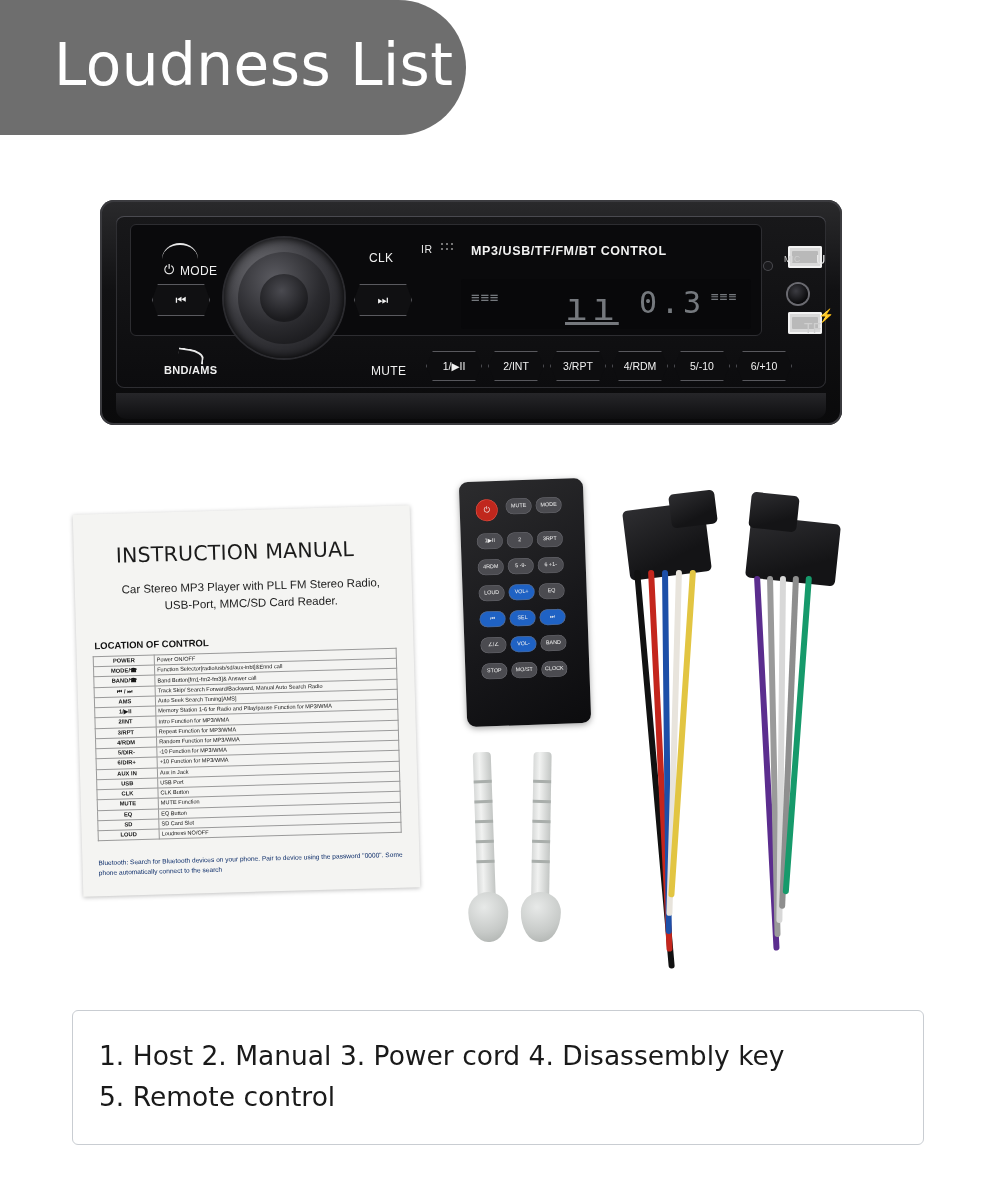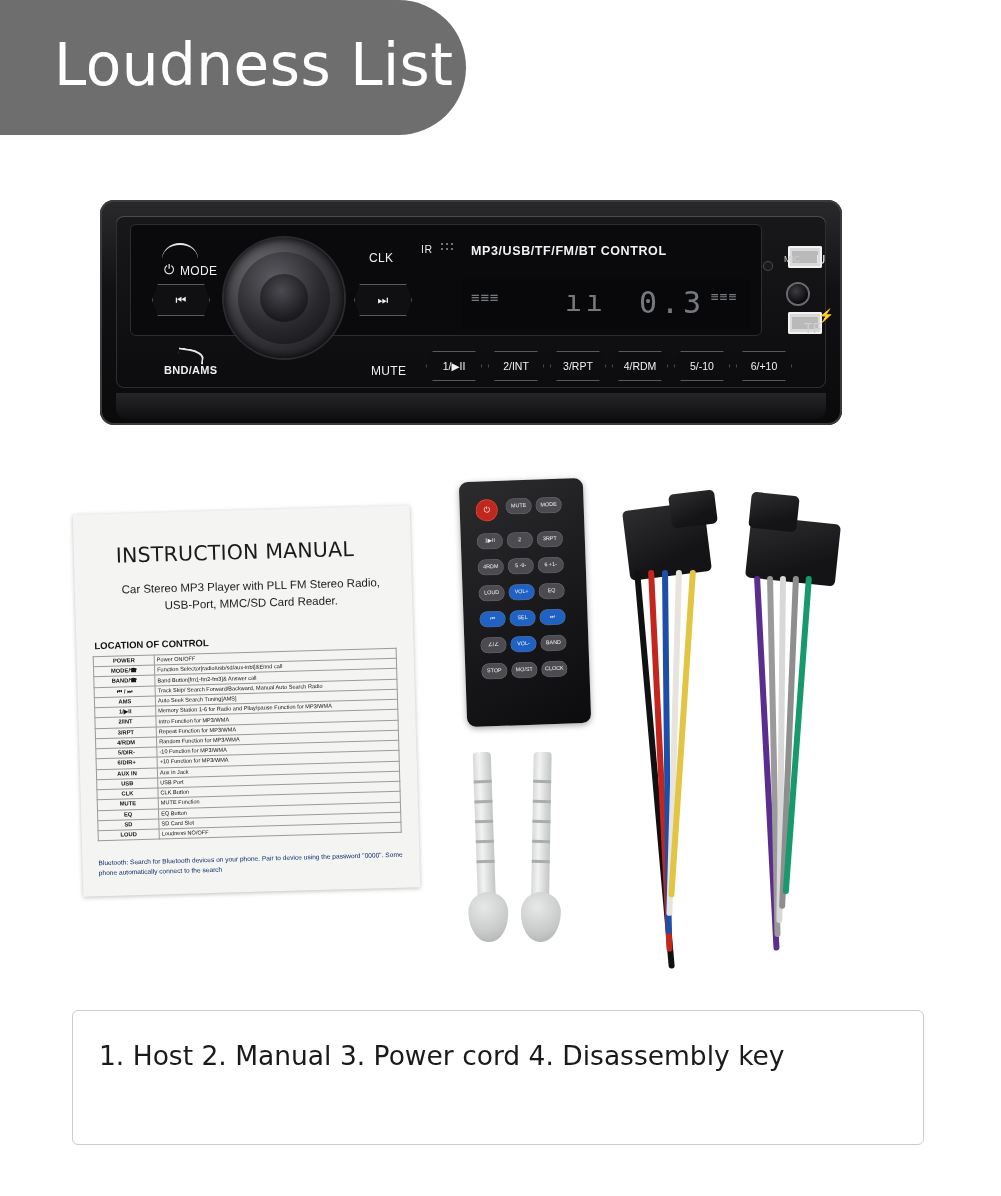--- a/index.html
+++ b/index.html
@@ -86,21 +86,21 @@
   }
   .lcd-seg {
     position: absolute;
     font-family: "DejaVu Sans Mono", monospace;
     color: #cfd6dd;
     opacity: 0.55;
     font-size: 27px;
     letter-spacing: 4px;
   }
   .lcd-seg.s1 { left: 10px;  top: 10px; font-size: 14px; letter-spacing: 1px; }
-  .lcd-seg.s2 { left: 104px; top: 6px;  font-size: 28px; }
+  .lcd-seg.s2 { left: 104px; top: 6px;  font-size: 38px; text-decoration: underline; }
   .lcd-seg.s3 { left: 178px; top: 6px;  font-size: 30px; }
   .lcd-seg.s4 { left: 250px; top: 10px; font-size: 13px; letter-spacing: 1px; }
 
   .brand-text {
     position: absolute;
     left: 355px;
     top: 28px;
     font-size: 12.5px;
     font-weight: bold;
     color: #f2f2f2;
@@ -670,13 +670,14 @@
   <div class="plug p2b"></div>
 <div class="wire" style="background: rgb(91, 45, 142); left: 12px; top: 98px; height: 375px; transform: rotate(-3deg); transform-origin: center top;"></div>
     <div class="wire" style="background: rgb(154, 154, 154); left: 25px; top: 98px; height: 361px; transform: rotate(-1.2deg); transform-origin: center top;"></div>
     <div class="wire" style="background: rgb(216, 216, 216); left: 38px; top: 98px; height: 347px; transform: rotate(0.6deg); transform-origin: center top;"></div>
     <div class="wire" style="background: rgb(142, 142, 142); left: 51px; top: 98px; height: 333px; transform: rotate(2.4deg); transform-origin: center top;"></div>
     <div class="wire" style="background: rgb(22, 154, 107); left: 64px; top: 98px; height: 319px; transform: rotate(4.2deg); transform-origin: center top;"></div>
   </div>
 
 <div class="caption-box">
   <div class="caption-line">1. Host 2. Manual 3. Power cord  4. Disassembly key</div>
+  <div class="caption-line">5. Remote control</div>
 </div>
 
 </body></html>

